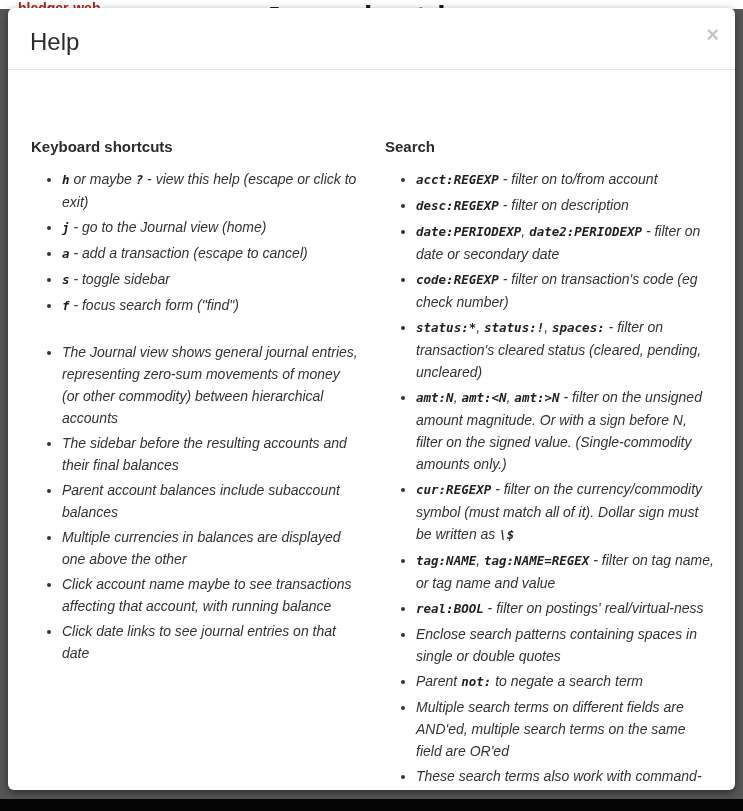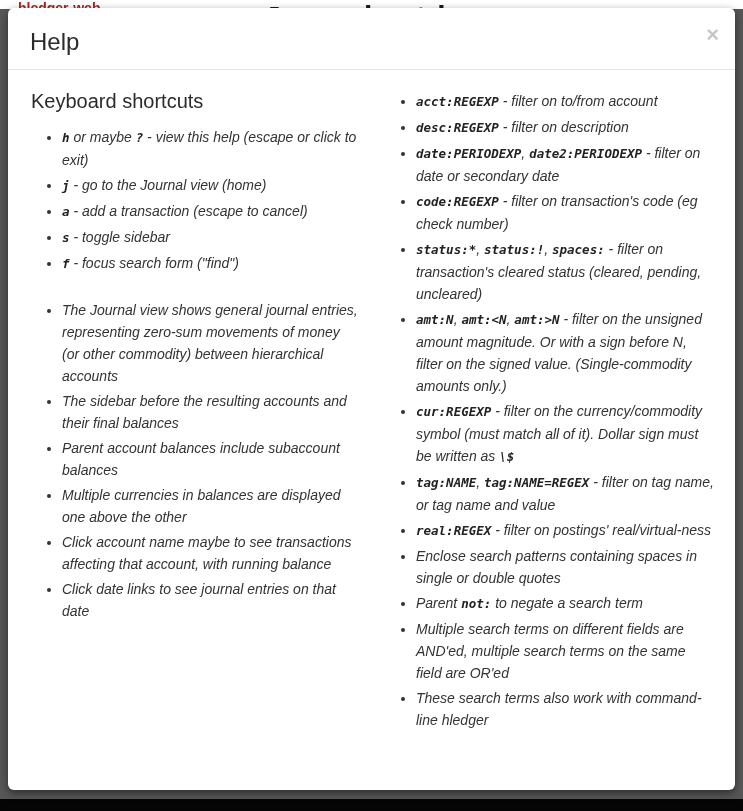--- a/index.html
+++ b/index.html
@@ -36,21 +36,21 @@
   .backdrop {
     position:absolute; left:0; right:0; top:9px; bottom:0;
     background:rgba(0,0,0,0.66); z-index:1; cursor:pointer;
   }
 
   
   .modal {
     position:absolute; left:8px; top:8px; width:727px; height:782px;
     background:#fff; border-radius:6px;
     box-shadow:0 3px 9px rgba(0,0,0,0.5);
-    z-index:2; display:flex; flex-direction:column; overflow:hidden;
+    z-index:2; display:flex; flex-direction:column; overflow:hidden;gap:48px;
   }
   .modal-header {
     position:relative;
     padding:22px 16px 15px 22px;
     border-bottom:1px solid #e5e5e5;
     flex:0 0 auto;
   }
   .modal-title { font-size:24px; font-weight:500; color:#2b2b2b; line-height:1; }
   .close {
     position:absolute; right:16px; top:16px;
@@ -61,21 +61,21 @@
     font-family:inherit;
   }
   .modal-body {
     flex:1 1 auto; overflow:hidden;
     padding:20px 21px 20px 22px;
     display:flex; gap:24px;
   }
   .col { flex:1 1 0; min-width:0; }
   .section { margin-bottom:24px; }
   .section-heading {
-    font-size:20px; font-weight:normal; color:#2b2b2b;
+    font-size:15px; font-weight:bold; color:#2b2b2b;
     margin:0 0 13px 1px;
   }
   ul.help-list {
     list-style:disc;
     padding-left:32px;
     font-size:14px;
     line-height:22px;
     color:#333;
   }
   ul.help-list li { margin-bottom:3px;font-style:italic; }
@@ -123,30 +123,31 @@
             <li><span>Parent account balances include subaccount balances</span></li>
             <li><span>Multiple currencies in balances are displayed one above the other</span></li>
             <li><span>Click account name maybe to see transactions affecting that account, with running balance</span></li>
             <li><span>Click date links to see journal entries on that date</span></li>
           </ul>
       </div>
     </div>
 
     <div class="col">
       <div class="section">
+        <h4 class="section-heading">Search</h4>
         <ul class="help-list">
             <li><code>acct:REGEXP</code><span> - filter on to/from account</span></li>
             <li><code>desc:REGEXP</code><span> - filter on description</span></li>
             <li><code>date:PERIODEXP</code><span>, </span><code>date2:PERIODEXP</code><span> - filter on date or secondary date</span></li>
             <li><code>code:REGEXP</code><span> - filter on transaction's code (eg check number)</span></li>
             <li><code>status:*</code><span>, </span><code>status:!</code><span>, </span><code>spaces:</code><span> - filter on transaction's cleared status (cleared, pending, uncleared)</span></li>
             <li><code>amt:N</code><span>, </span><code>amt:&lt;N</code><span>, </span><code>amt:&gt;N</code><span> - filter on the unsigned amount magnitude. Or with a sign before N, filter on the signed value. (Single-commodity amounts only.)</span></li>
             <li><code>cur:REGEXP</code><span> - filter on the currency/commodity symbol (must match all of it). Dollar sign must be written as </span><code>\$</code></li>
             <li><code>tag:NAME</code><span>, </span><code>tag:NAME=REGEX</code><span> - filter on tag name, or tag name and value</span></li>
-            <li><code>real:REGEX</code><span> - filter on postings' real/virtual-ness</span></li>
+            <li><code>real:BOOL</code><span> - filter on postings' real/virtual-ness</span></li>
             <li><span>Enclose search patterns containing spaces in single or double quotes</span></li>
             <li><span>Parent </span><code>not:</code><span> to negate a search term</span></li>
             <li><span>Multiple search terms on different fields are AND'ed, multiple search terms on the same field are OR'ed</span></li>
             <li><span>These search terms also work with command-line hledger</span></li>
           </ul>
       </div>
     </div>
 
   </div>
 </div>

